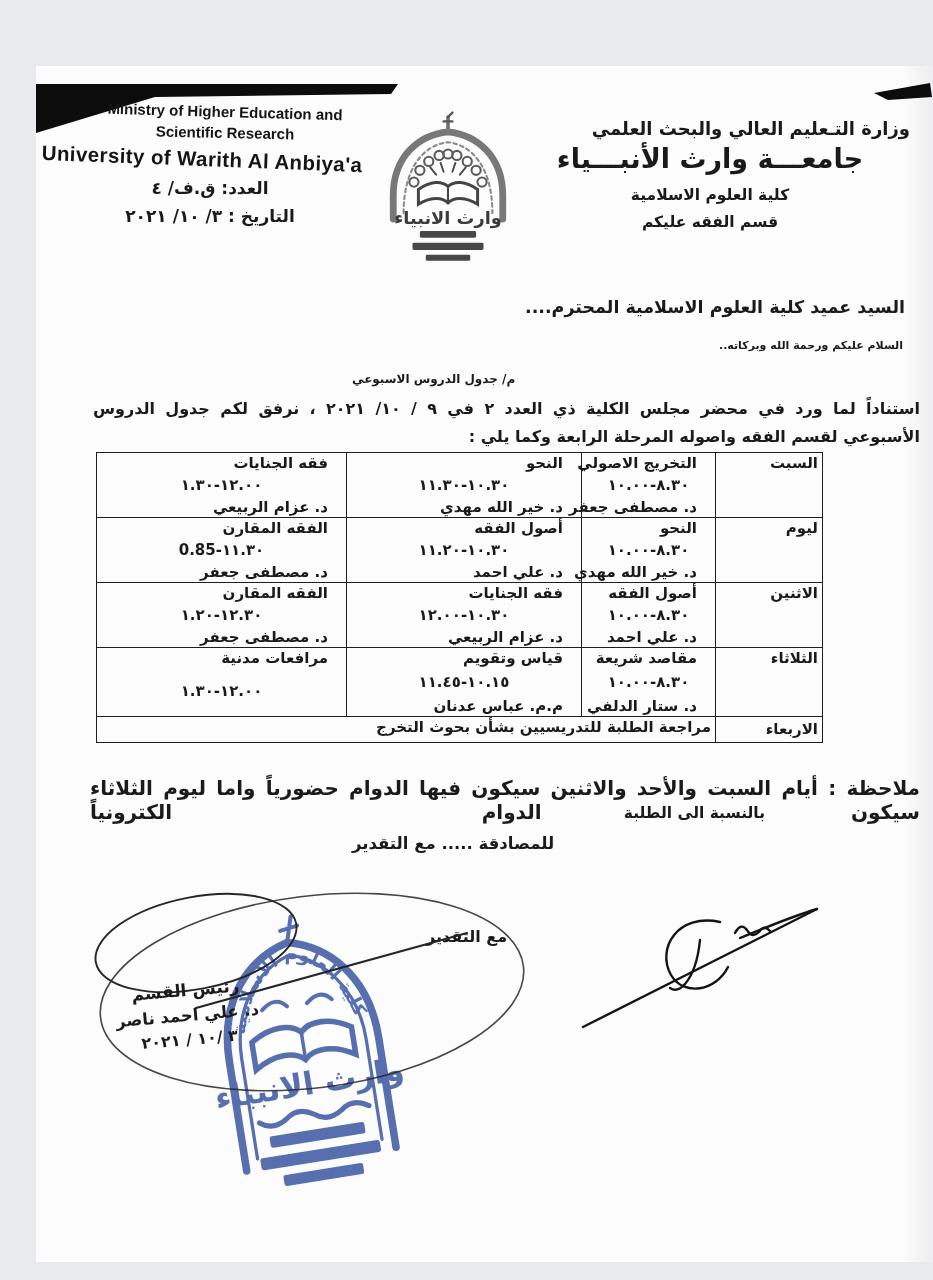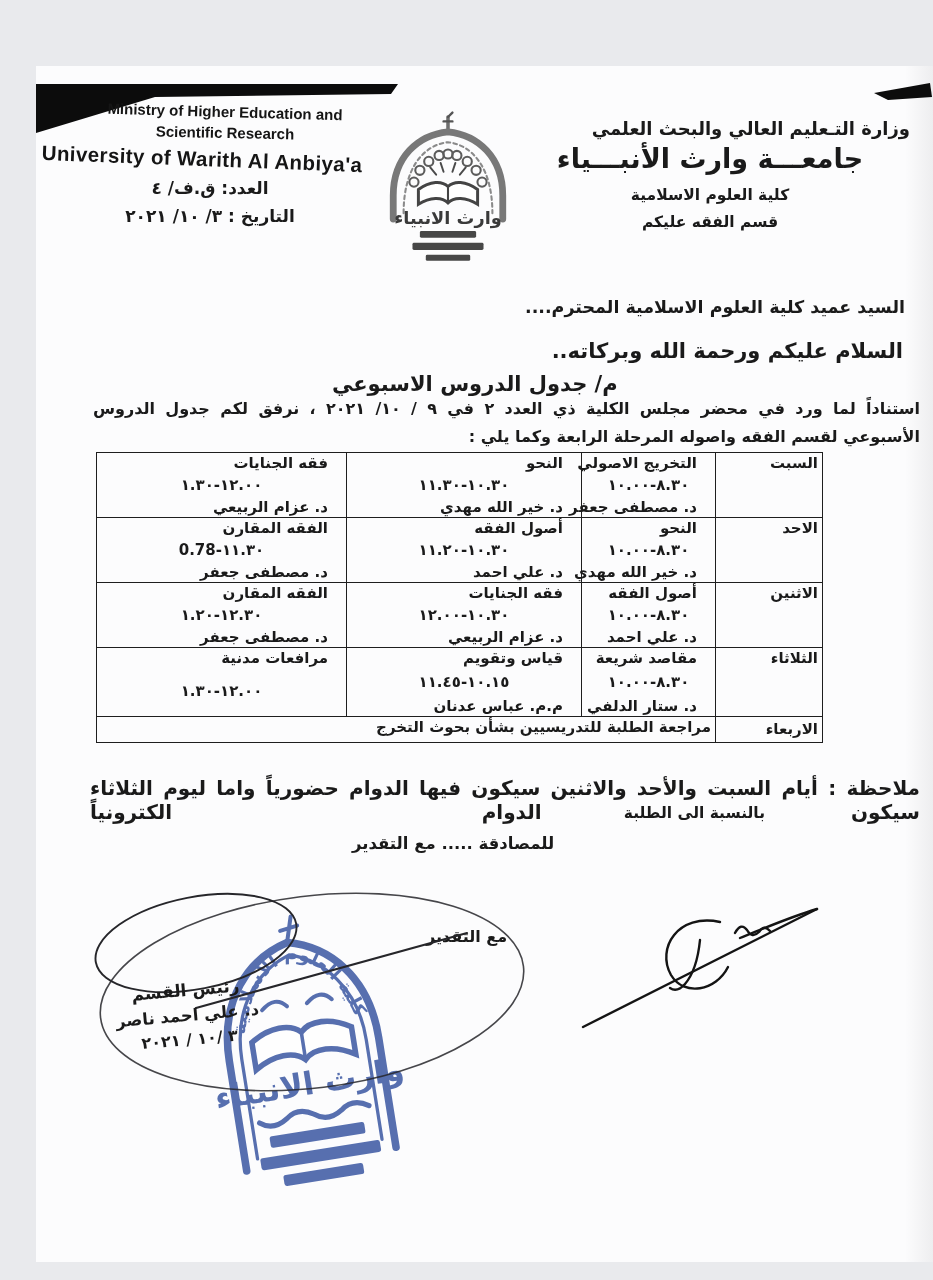--- a/index.html
+++ b/index.html
@@ -28,22 +28,22 @@
   .hl4{left:60px;top:178px;width:300px;text-align:center;font-size:17px;}
   .hl5{left:60px;top:206px;width:300px;text-align:center;font-size:17px;}
 
   
   .hr1{left:510px;top:118px;width:400px;text-align:right;font-size:18px;}
   .hr2{left:510px;top:143px;width:400px;text-align:center;font-size:27px;}
   .hr3{left:510px;top:186px;width:400px;text-align:center;font-size:15.5px;}
   .hr4{left:510px;top:213px;width:400px;text-align:center;font-size:15.5px;}
 
   .to-line{right:28px;top:297px;font-size:17.5px;}
-  .greet-line{right:30px;top:339px;font-size:21px;}
-  .subject-line{left:332px;top:372px;font-size:21px;}
+  .greet-line{right:30px;top:339px;font-size:11px;}
+  .subject-line{left:352px;top:372px;font-size:12px;}
   .body1{right:13px;top:399px;width:827px;font-size:16px;text-align:justify;text-align-last:justify;}
   .body2{right:13px;top:427px;width:827px;font-size:16px;text-align:right;}
 
   table.sched{
     position:absolute;left:96px;top:452px;width:726px;
     border-collapse:collapse;direction:rtl;table-layout:fixed;
   }
   table.sched td{
     border:1.7px solid #1e1e1e;padding:1px 4px;vertical-align:top;
     font-size:15px;font-weight:700;
@@ -157,39 +157,39 @@
         </td>
     <td>
           <div class="cellwrap">
       <div class="sub">فقه الجنايات</div>
       <div class="time">١٢.٠٠-١.٣٠</div>
       <div class="tea">د. عزام الربيعي</div>
     </div>
         </td>
   </tr>
   <tr class="rr">
-    <td class="daycell">الاحد</td>
+    <td class="daycell">ليوم</td>
     <td>
           <div class="cellwrap">
       <div class="sub">النحو</div>
       <div class="time">٨.٣٠-١٠.٠٠</div>
       <div class="tea">د. خير الله مهدي</div>
     </div>
         </td>
     <td>
           <div class="cellwrap">
       <div class="sub">أصول الفقه</div>
       <div class="time">١٠.٣٠-١١.٢٠</div>
       <div class="tea">د. علي احمد</div>
     </div>
         </td>
     <td>
           <div class="cellwrap">
       <div class="sub">الفقه المقارن</div>
-      <div class="time">١١.٣٠-0.78</div>
+      <div class="time">١١.٣٠-0.85</div>
       <div class="tea">د. مصطفى جعفر</div>
     </div>
         </td>
   </tr>
   <tr class="rr">
     <td class="daycell">الاثنين</td>
     <td>
           <div class="cellwrap">
       <div class="sub">أصول الفقه</div>
       <div class="time">٨.٣٠-١٠.٠٠</div>

